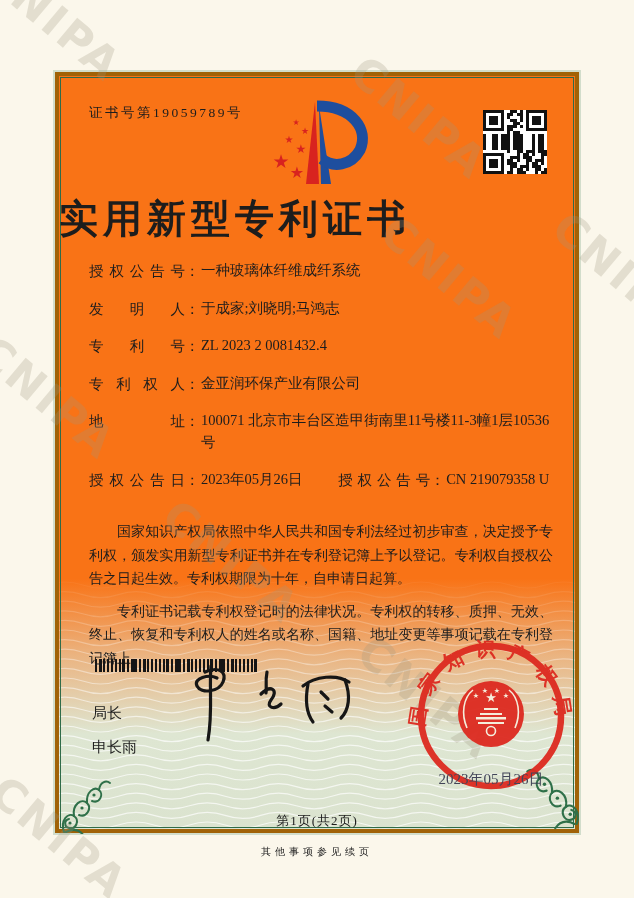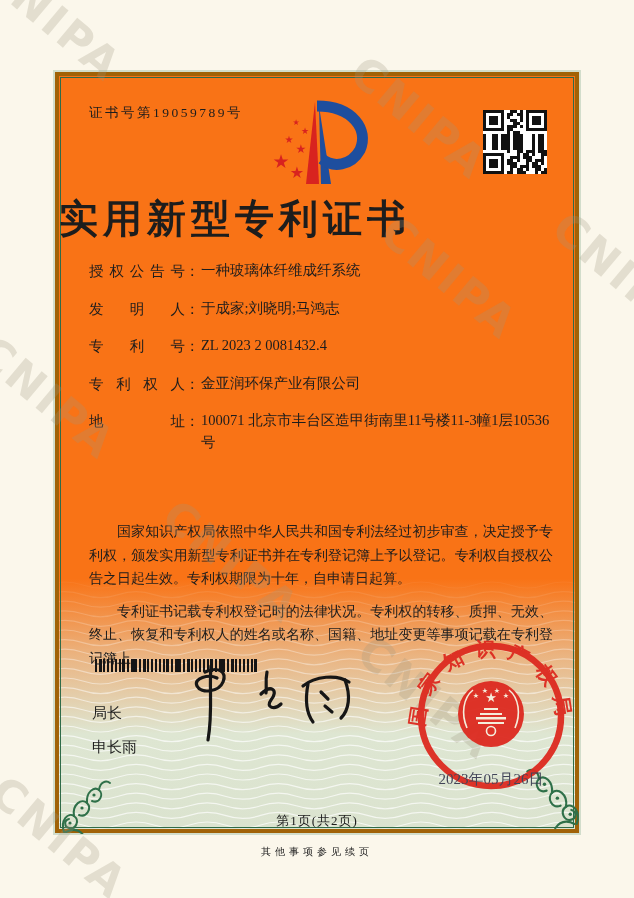--- a/index.html
+++ b/index.html
@@ -282,20 +282,24 @@
       </div>
       <div class="frow">
         <span class="flabel">专利号</span><span class="fcolon">：</span><span class="fvalue">ZL 2023 2 0081432.4</span>
       </div>
       <div class="frow">
         <span class="flabel">专利权人</span><span class="fcolon">：</span><span class="fvalue">金亚润环保产业有限公司</span>
       </div>
       <div class="frow addr">
         <span class="flabel">地址</span><span class="fcolon">：</span><span class="fvalue">100071 北京市丰台区造甲街南里11号楼11-3幢1层10536号</span>
       </div>
+      <div class="frow">
+        <span><span class="flabel">授权公告日</span><span class="fcolon">：</span><span class="fvalue">2023年05月26日</span></span>
+        <span class="pair2"><span class="flabel">授权公告号</span><span class="fcolon">：</span><span class="fvalue">CN 219079358 U</span></span>
+      </div>
     </div>
 
     <div class="paras">
       <p>国家知识产权局依照中华人民共和国专利法经过初步审查，决定授予专利权，颁发实用新型专利证书并在专利登记簿上予以登记。专利权自授权公告之日起生效。专利权期限为十年，自申请日起算。</p>
       <p>专利证书记载专利权登记时的法律状况。专利权的转移、质押、无效、终止、恢复和专利权人的姓名或名称、国籍、地址变更等事项记载在专利登记簿上。</p>
     </div>
 
     <div class="barcode"></div>
 
     <div class="officer-title">局长</div>

